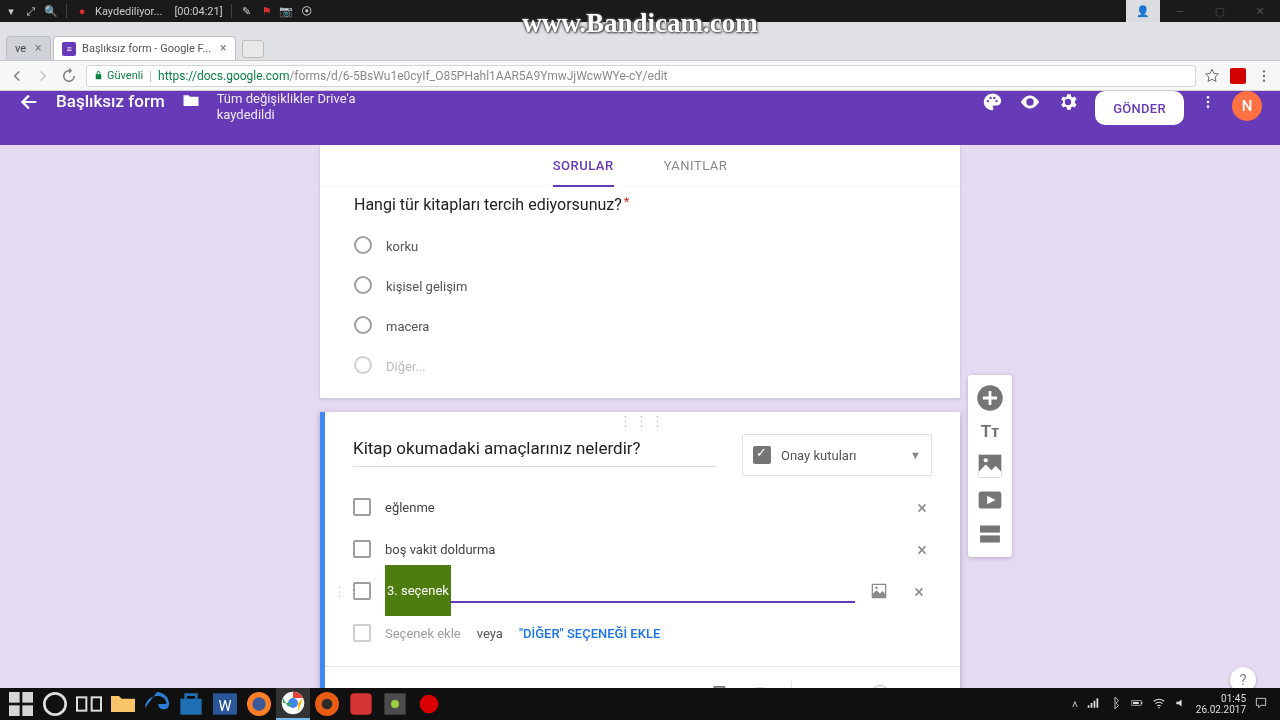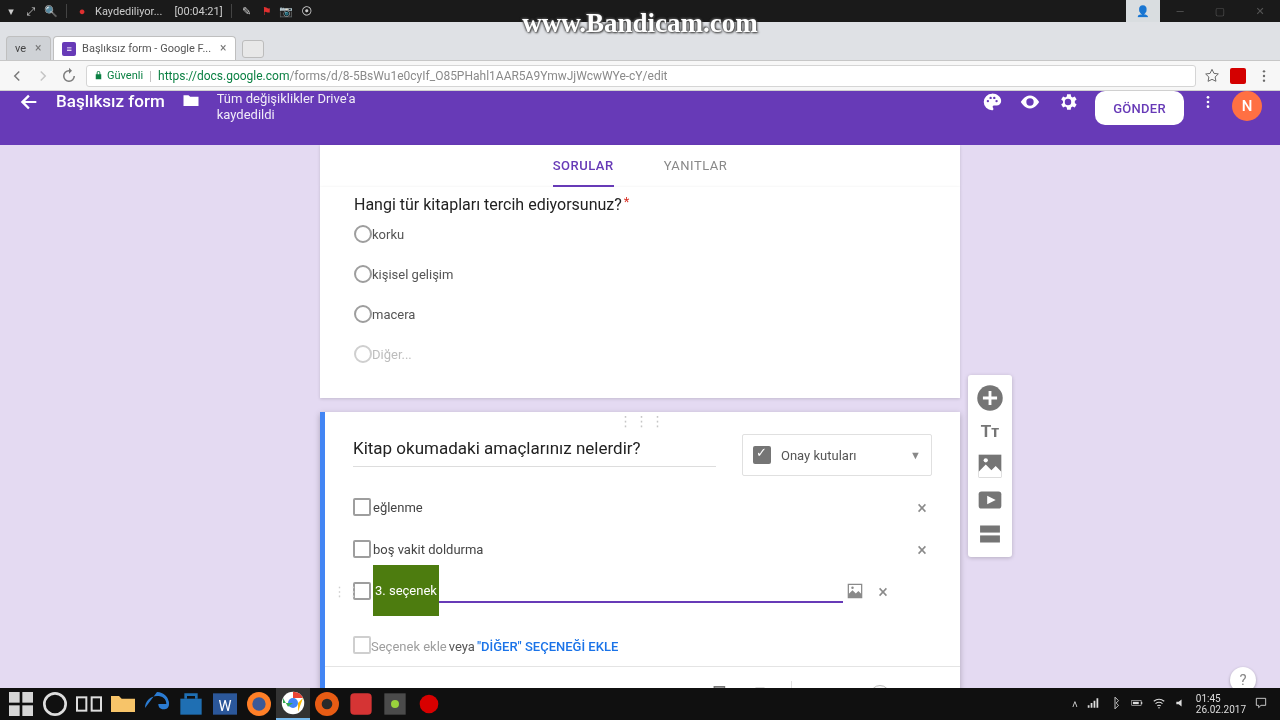--- a/index.html
+++ b/index.html
@@ -47,46 +47,46 @@
 
 .tabs-card{background:#fff;border-radius:0;box-shadow:0 1px 3px rgba(0,0,0,.15)}
 .tabs-row{height:42px;display:flex;align-items:center;justify-content:center;gap:50px;font-size:13px;letter-spacing:.5px}
 .tabs-row .tab{color:#888;border-bottom:2px solid transparent;height:100%;display:flex;align-items:center}
 .tabs-row .tab.active{color:#673ab7;border-bottom:2px solid #673ab7;font-weight:500}
 
 
 .qcard{background:#fff;padding:8px 34px 24px;box-shadow:0 1px 3px rgba(0,0,0,.15)}
 .qtitle{font-size:16px;color:#222;margin:0 0 0}
 .qtitle .req{color:#d93025;font-size:13px;margin-left:2px;position:relative;top:-4px}
-.opt-row{display:flex;align-items:center;height:40px;font-size:13px;color:#555}
+.opt-row{display:flex;align-items:flex-end;gap:14px;height:40px;font-size:13px;color:#555}
 .radio{width:18px;height:18px;border:2px solid #9e9e9e;border-radius:50%}
 .opt-muted{color:#bdbdbd}
 
 
 .active-card{background:#fff;margin-top:14px;box-shadow:0 2px 6px rgba(0,0,0,.25);border-left:5px solid #4285f4;position:relative;padding-bottom:0}
 .dragh{height:18px;display:flex;align-items:center;justify-content:center;color:#c6c6c6;font-size:14px;letter-spacing:2px}
 .ac-body{padding:4px 28px 0 28px}
 .ac-top{display:flex;align-items:flex-start;gap:26px}
 .qfield{flex:1;font-size:17px;color:#222;border:none;border-bottom:1px solid #ddd;padding:4px 0 8px;outline:none;background:transparent}
 .type-dd{width:190px;height:42px;border:1px solid #e0e0e0;border-radius:2px;display:flex;align-items:center;gap:10px;padding:0 10px;font-size:13px;color:#555;background:#fff}
 .type-dd .chk-ico{width:18px;height:18px;background:#757575;border-radius:2px;position:relative}
 .type-dd .chk-ico::after{content:"✓";color:#fff;font-size:13px;position:absolute;left:3px;top:-1px}
 .type-dd .dd-arrow{margin-left:auto;color:#888;font-size:11px}
 
-.chk-row{display:flex;align-items:center;height:42px;gap:2px;position:relative}
+.chk-row{display:flex;align-items:center;height:42px;gap:14px;position:relative}
 .chkbox{width:18px;height:18px;border:2px solid #9e9e9e;border-radius:2px}
 .chk-label{font-size:13px;color:#444;flex:1}
 .row-x{width:20px;height:20px;color:#8a8a8a;display:flex;align-items:center;justify-content:center;font-size:18px;margin-left:6px}
 .row-img{width:20px;height:20px;color:#8a8a8a;display:flex;align-items:center;justify-content:center}
 .row-drag{position:absolute;left:-20px;color:#cfcfcf;font-size:13px;letter-spacing:1px}
 
 .opt-input{border:none;border-bottom:2px solid #673ab7;font-size:13px;padding:3px 0;width:470px;outline:none;background:transparent}
 .sel-text{background:#4d7c0f;color:#fff;padding:18px 2px}
 
-.add-row{display:flex;align-items:flex-end;height:42px;font-size:13px;margin-bottom:12px}
+.add-row{display:flex;align-items:center;height:42px;gap:14px;font-size:13px;margin-bottom:12px}
 .add-row .addopt{color:#9e9e9e}
 .add-row .or{color:#555;margin:0 2px}
 .add-row .addother{color:#1a73e8;font-weight:500}
 
 .ac-foot{border-top:1px solid #e4e4e4;height:56px;display:flex;align-items:center;justify-content:flex-end;gap:20px;padding:0 18px}
 .foot-ico{width:22px;height:22px;color:#757575;display:flex;align-items:center;justify-content:center}
 .foot-sep{width:1px;height:28px;background:#e0e0e0}
 .req-label{font-size:13px;color:#555}
 .toggle{width:34px;height:14px;background:#ccc;border-radius:8px;position:relative}
 .toggle::after{content:"";position:absolute;width:18px;height:18px;border-radius:50%;background:#fafafa;border:1px solid #bdbdbd;left:-2px;top:-3px}
@@ -100,21 +100,21 @@
 
 
 .help{position:absolute;right:24px;bottom:6px;width:26px;height:26px;border-radius:50%;background:#fff;box-shadow:0 1px 3px rgba(0,0,0,.3);color:#888;display:flex;align-items:center;justify-content:center;font-size:15px}
 
 
 .taskbar{position:absolute;left:0;right:0;bottom:0;height:32px;background:#101010;display:flex;align-items:center;padding:0 4px;color:#ddd;font-size:10px}
 .taskbar .tb-ico{width:34px;height:32px;display:flex;align-items:center;justify-content:center;color:#d6d6d6}
 .taskbar .tb-ico.active{background:#333;border-bottom:2px solid #76b9ed}
 .taskbar .tb-spacer{flex:1}
 .taskbar .tray{display:flex;align-items:center;gap:8px;padding-right:8px}
-.taskbar .clock{text-align:left;line-height:1.1}
+.taskbar .clock{text-align:right;line-height:1.1}
 .tray svg{width:14px;height:14px;fill:#ddd}
 
 
 svg{width:100%;height:100%;fill:currentColor}
 
 
 .winbtns{position:absolute;right:0;top:0;height:22px;display:flex}
 .winbtns div{width:40px;height:22px;display:flex;align-items:center;justify-content:center;color:#555}
 .winbtns .wsq{width:34px}
 </style>
@@ -174,21 +174,21 @@
       </svg>
     </span>
   <div class="omnibox">
     <span class="lock">
         <svg viewBox="0 0 24 24" style="width:11px;height:11px">
           <path fill="#0b8043" d="M12 2a4 4 0 00-4 4v3H6v11h12V9h-2V6a4 4 0 00-4-4zm-2 4a2 2 0 114 0v3h-4z"></path>
         </svg>
         <span>Güvenli</span>
       </span>
     <span style="color:#bbb">|</span>
-    <span><span class="url-secure">https://docs.google.com</span><span class="url-rest">/forms/d/8-5BsWu1e0cyIf_O85PHahl1AAR5A9YmwJjWcwWYe-cY/edit</span></span>
+    <span><span class="url-secure">https://docs.google.com</span><span class="url-rest">/forms/d/6-5BsWu1e0cyIf_O85PHahl1AAR5A9YmwJjWcwWYe-cY/edit</span></span>
   </div>
   <div class="addr-right">
     <span class="ico"><svg viewBox="0 0 24 24">
           <path d="M12 2l2.9 6 6.6.9-4.8 4.5 1.2 6.5L12 17l-5.9 3 1.2-6.5L2.5 9l6.6-.9z" fill="none" stroke="#6b6b6b" stroke-width="1.5"></path>
         </svg></span>
     <span class="avira"></span>
     <span class="ico"><svg viewBox="0 0 24 24">
           <circle cx="12" cy="5" r="1.8"></circle>
           <circle cx="12" cy="12" r="1.8"></circle>
           <circle cx="12" cy="19" r="1.8"></circle>

